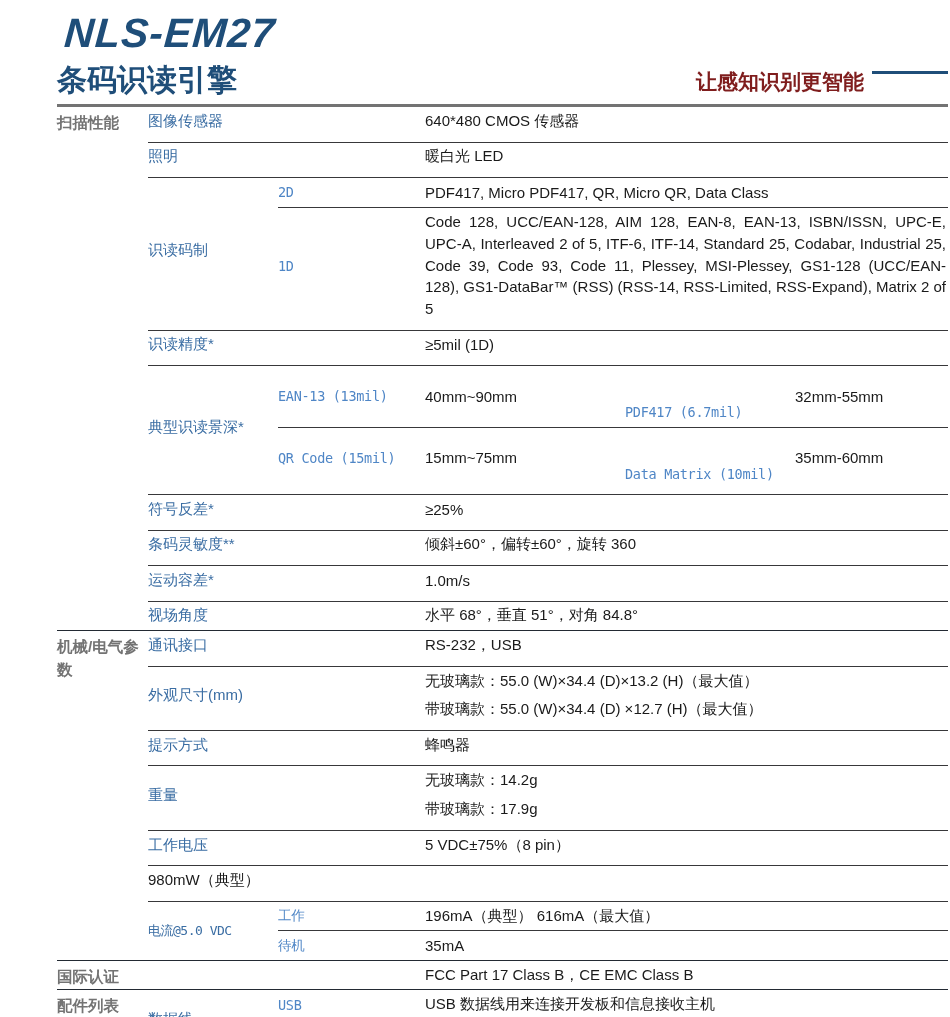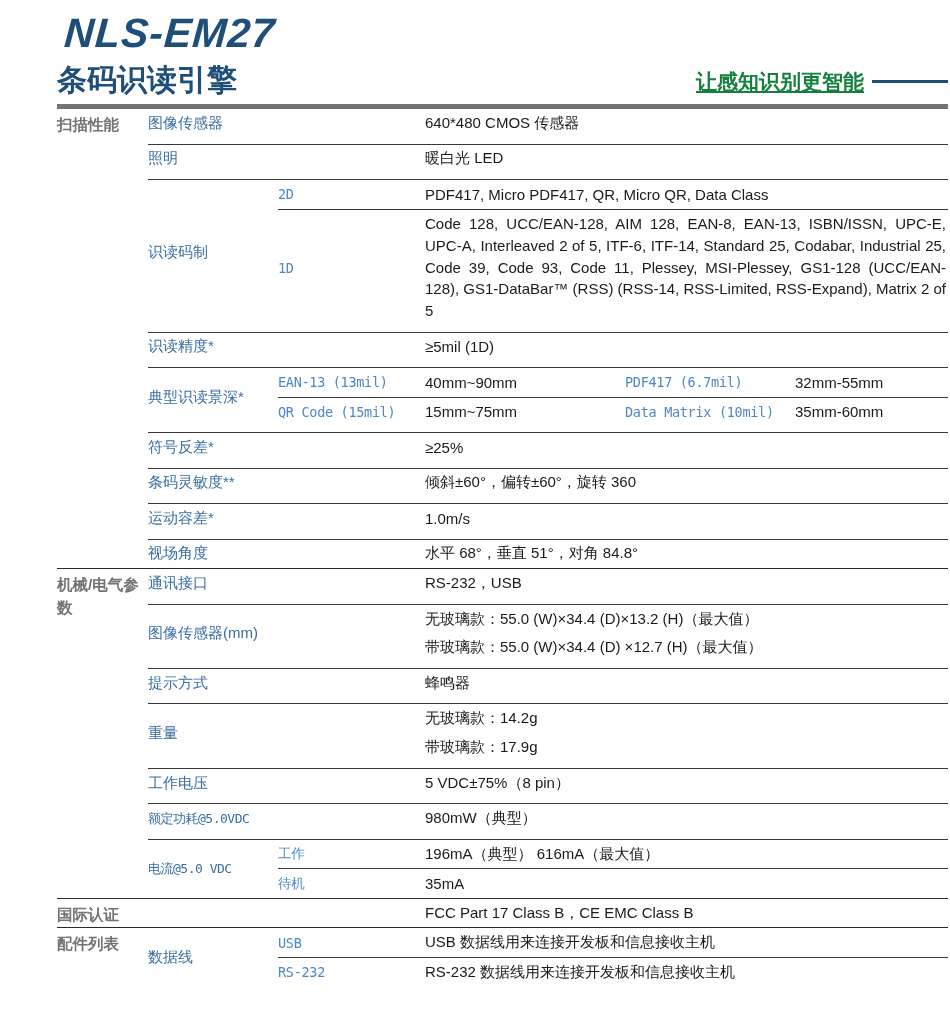--- a/index.html
+++ b/index.html
@@ -12,27 +12,27 @@
 
   
   .brand{
     font-style:italic;font-weight:bold;color:#1f4e79;
     font-size:41px;letter-spacing:1px;
     margin:12px 0 0 6px;line-height:1.05;
     transform:skewX(-4deg);transform-origin:left bottom;width:max-content;
   }
   .titlebar{
     display:flex;justify-content:space-between;align-items:flex-end;
-    border-bottom:5px solid #737373;
+    border-bottom:3px solid #737373;
     padding:10px 0 9px 0;
   }
   .cn-title{font-size:30px;font-weight:bold;color:#1f4e79;line-height:1;}
   .tagline{
-    font-size:21px;font-weight:bold;color:#15803d;
-    display:flex;align-items:center;line-height:1;padding-bottom:3px;text-decoration:underline;
+    font-size:21px;font-weight:bold;color:#7f1d1d;
+    display:flex;align-items:flex-start;line-height:1;padding-bottom:3px;
   }
   .tagline .dash{width:76px;height:3px;background:#1f4e79;margin-left:8px;}
 
   
   .spec{width:891px;}
   .section{display:flex;border-top:1.5px solid #232a33;}
   .section:first-child{border-top:none;}
   .cat{
     width:91px;flex:none;font-weight:bold;color:#737373;
     font-size:15.5px;line-height:23px;padding-top:4px;
@@ -47,21 +47,21 @@
   .row.simple .label{width:277px;}
   .label.mono{font-family:"DejaVu Sans Mono","Liberation Mono",monospace;font-size:13px;letter-spacing:-0.5px;}
   .subs{flex:1;min-width:0;display:flex;flex-direction:column;justify-content:space-between;}
   .subrow{display:flex;align-items:stretch;}
   .subrow.subsep{border-top:1px solid #38383a;}
   .sub{
     width:147px;flex:none;color:#4f86c6;
     font-family:"DejaVu Sans Mono","Liberation Mono",monospace;
     font-size:13.5px;display:flex;align-items:center;min-height:28.5px;letter-spacing:-0.3px;
   }
-  .sub.w2{width:170px;}
+  .sub.w2{width:170px;margin-top:32px;}
   .val{
     flex:1;min-width:0;font-size:15px;color:#1a1a1a;
     display:flex;align-items:center;min-height:28.5px;
   }
   .val.w1{flex:none;width:200px;}
   .val.block{
     display:block;text-align:justify;line-height:21.8px;
     padding:3.5px 2px 3.5px 0;
   }
   .val.lines{display:block;padding:0;}
@@ -145,21 +145,21 @@
         </div>
       </div>
       <div class="section">
         <div class="cat">机械/电气参数</div>
         <div class="rows">
           <div class="row simple">
             <div class="label">通讯接口</div>
             <div class="val wide">RS-232，USB</div>
           </div>
           <div class="row simple sep">
-            <div class="label">图像传感器(mm)</div>
+            <div class="label">外观尺寸(mm)</div>
             <div class="val wide lines">
               <div class="vline">无玻璃款：55.0 (W)×34.4 (D)×13.2 (H)（最大值）</div>
               <div class="vline">带玻璃款：55.0 (W)×34.4 (D) ×12.7 (H)（最大值）</div>
             </div>
           </div>
           <div class="row simple sep">
             <div class="label">提示方式</div>
             <div class="val wide">蜂鸣器</div>
           </div>
           <div class="row simple sep">
@@ -167,21 +167,20 @@
             <div class="val wide lines">
               <div class="vline">无玻璃款：14.2g</div>
               <div class="vline">带玻璃款：17.9g</div>
             </div>
           </div>
           <div class="row simple sep">
             <div class="label">工作电压</div>
             <div class="val wide">5 VDC±75%（8 pin）</div>
           </div>
           <div class="row simple sep">
-            <div class="label mono">额定功耗@5.0VDC</div>
             <div class="val wide">980mW（典型）</div>
           </div>
           <div class="row group sep">
             <div class="label mono">电流@5.0 VDC</div>
             <div class="subs">
               <div class="subrow">
                 <div class="sub">工作</div>
                 <div class="val">196mA（典型）  616mA（最大值）</div>
               </div>
               <div class="subrow subsep">

